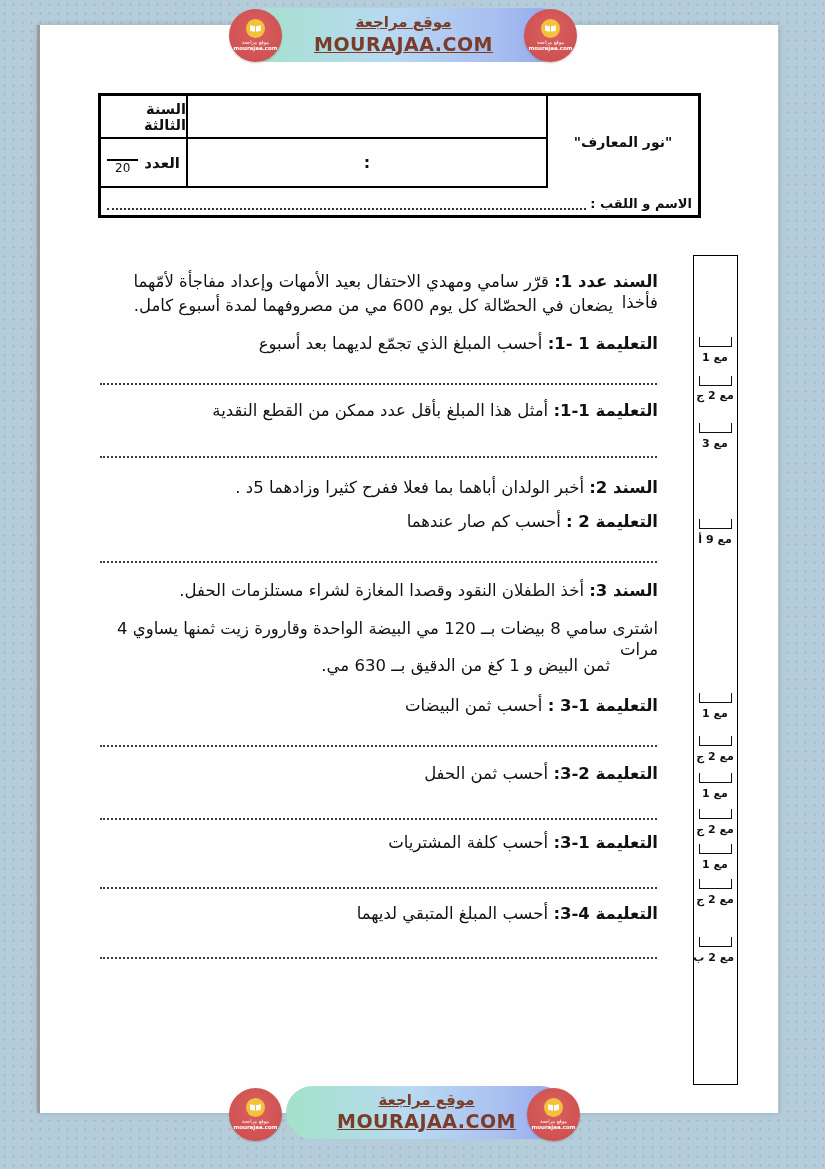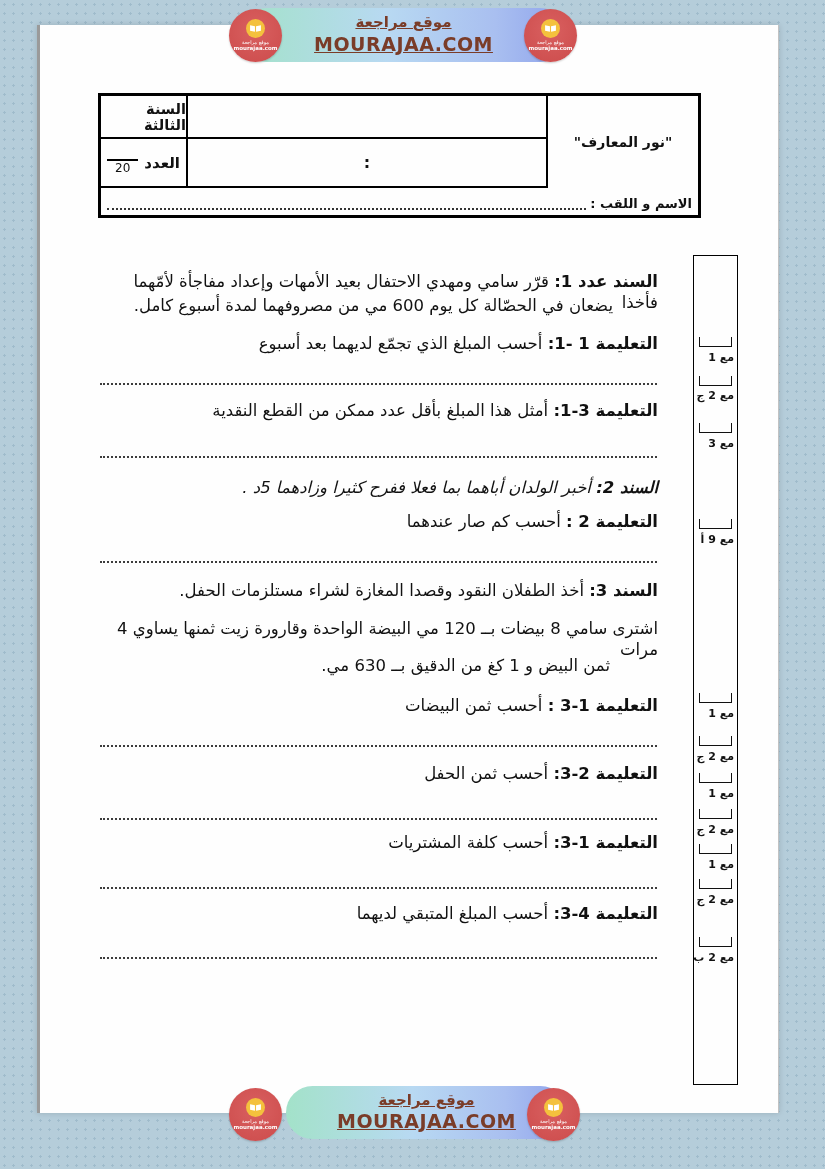--- a/index.html
+++ b/index.html
@@ -78,21 +78,21 @@
   
   .scorecol{
     position:absolute;left:693px;top:255px;width:45px;height:830px;
     border:1.5px solid #000;box-sizing:border-box;
   }
   .bracket{
     position:absolute;left:5px;width:31px;height:9px;
     border-left:1.5px solid #111;border-right:1.5px solid #111;border-bottom:1.5px solid #111;
   }
   .mark{
-    position:absolute;right:3px;width:38px;direction:rtl;text-align:right;
+    position:absolute;right:3px;width:38px;direction:rtl;text-align:center;
     font-size:11px;font-weight:bold;white-space:nowrap;
   }
 </style>
 </head>
 <body>
 
 <div class="paper"></div>
 
 <div class="banner" style="left:240px;top:8px;width:327px;height:54px;">
   <div class="ar">موقع مراجعة</div>
@@ -144,25 +144,25 @@
   <b>السند عدد 1:</b>
   <span>قرّر سامي ومهدي الاحتفال بعيد الأمهات وإعداد مفاجأة لأمّهما فأخذا</span>
 </div>
 <div class="bodyline" style="top:296px;padding-right:45px;box-sizing:border-box;">يضعان في الحصّالة كل يوم 600 مي من مصروفهما لمدة أسبوع كامل.</div>
 <div class="bodyline" style="top:334px;">
   <b>التعليمة 1 -1:</b>
   <span>أحسب المبلغ الذي تجمّع لديهما بعد أسبوع</span>
 </div>
 <div class="dotline" style="top:383px;"></div>
 <div class="bodyline" style="top:401px;">
-  <b>التعليمة 3-1:</b>
+  <b>التعليمة 1-1:</b>
   <span>أمثل هذا المبلغ بأقل عدد ممكن من القطع النقدية</span>
 </div>
 <div class="dotline" style="top:456px;"></div>
-<div class="bodyline" style="top:478px;font-style:italic;">
+<div class="bodyline" style="top:478px;">
   <b>السند 2:</b>
   <span>أخبر الولدان أباهما بما فعلا ففرح كثيرا وزادهما 5د .</span>
 </div>
 <div class="bodyline" style="top:512px;">
   <b>التعليمة 2 :</b>
   <span>أحسب كم صار عندهما</span>
 </div>
 <div class="dotline" style="top:561px;"></div>
 <div class="bodyline" style="top:581px;">
   <b>السند 3:</b>

